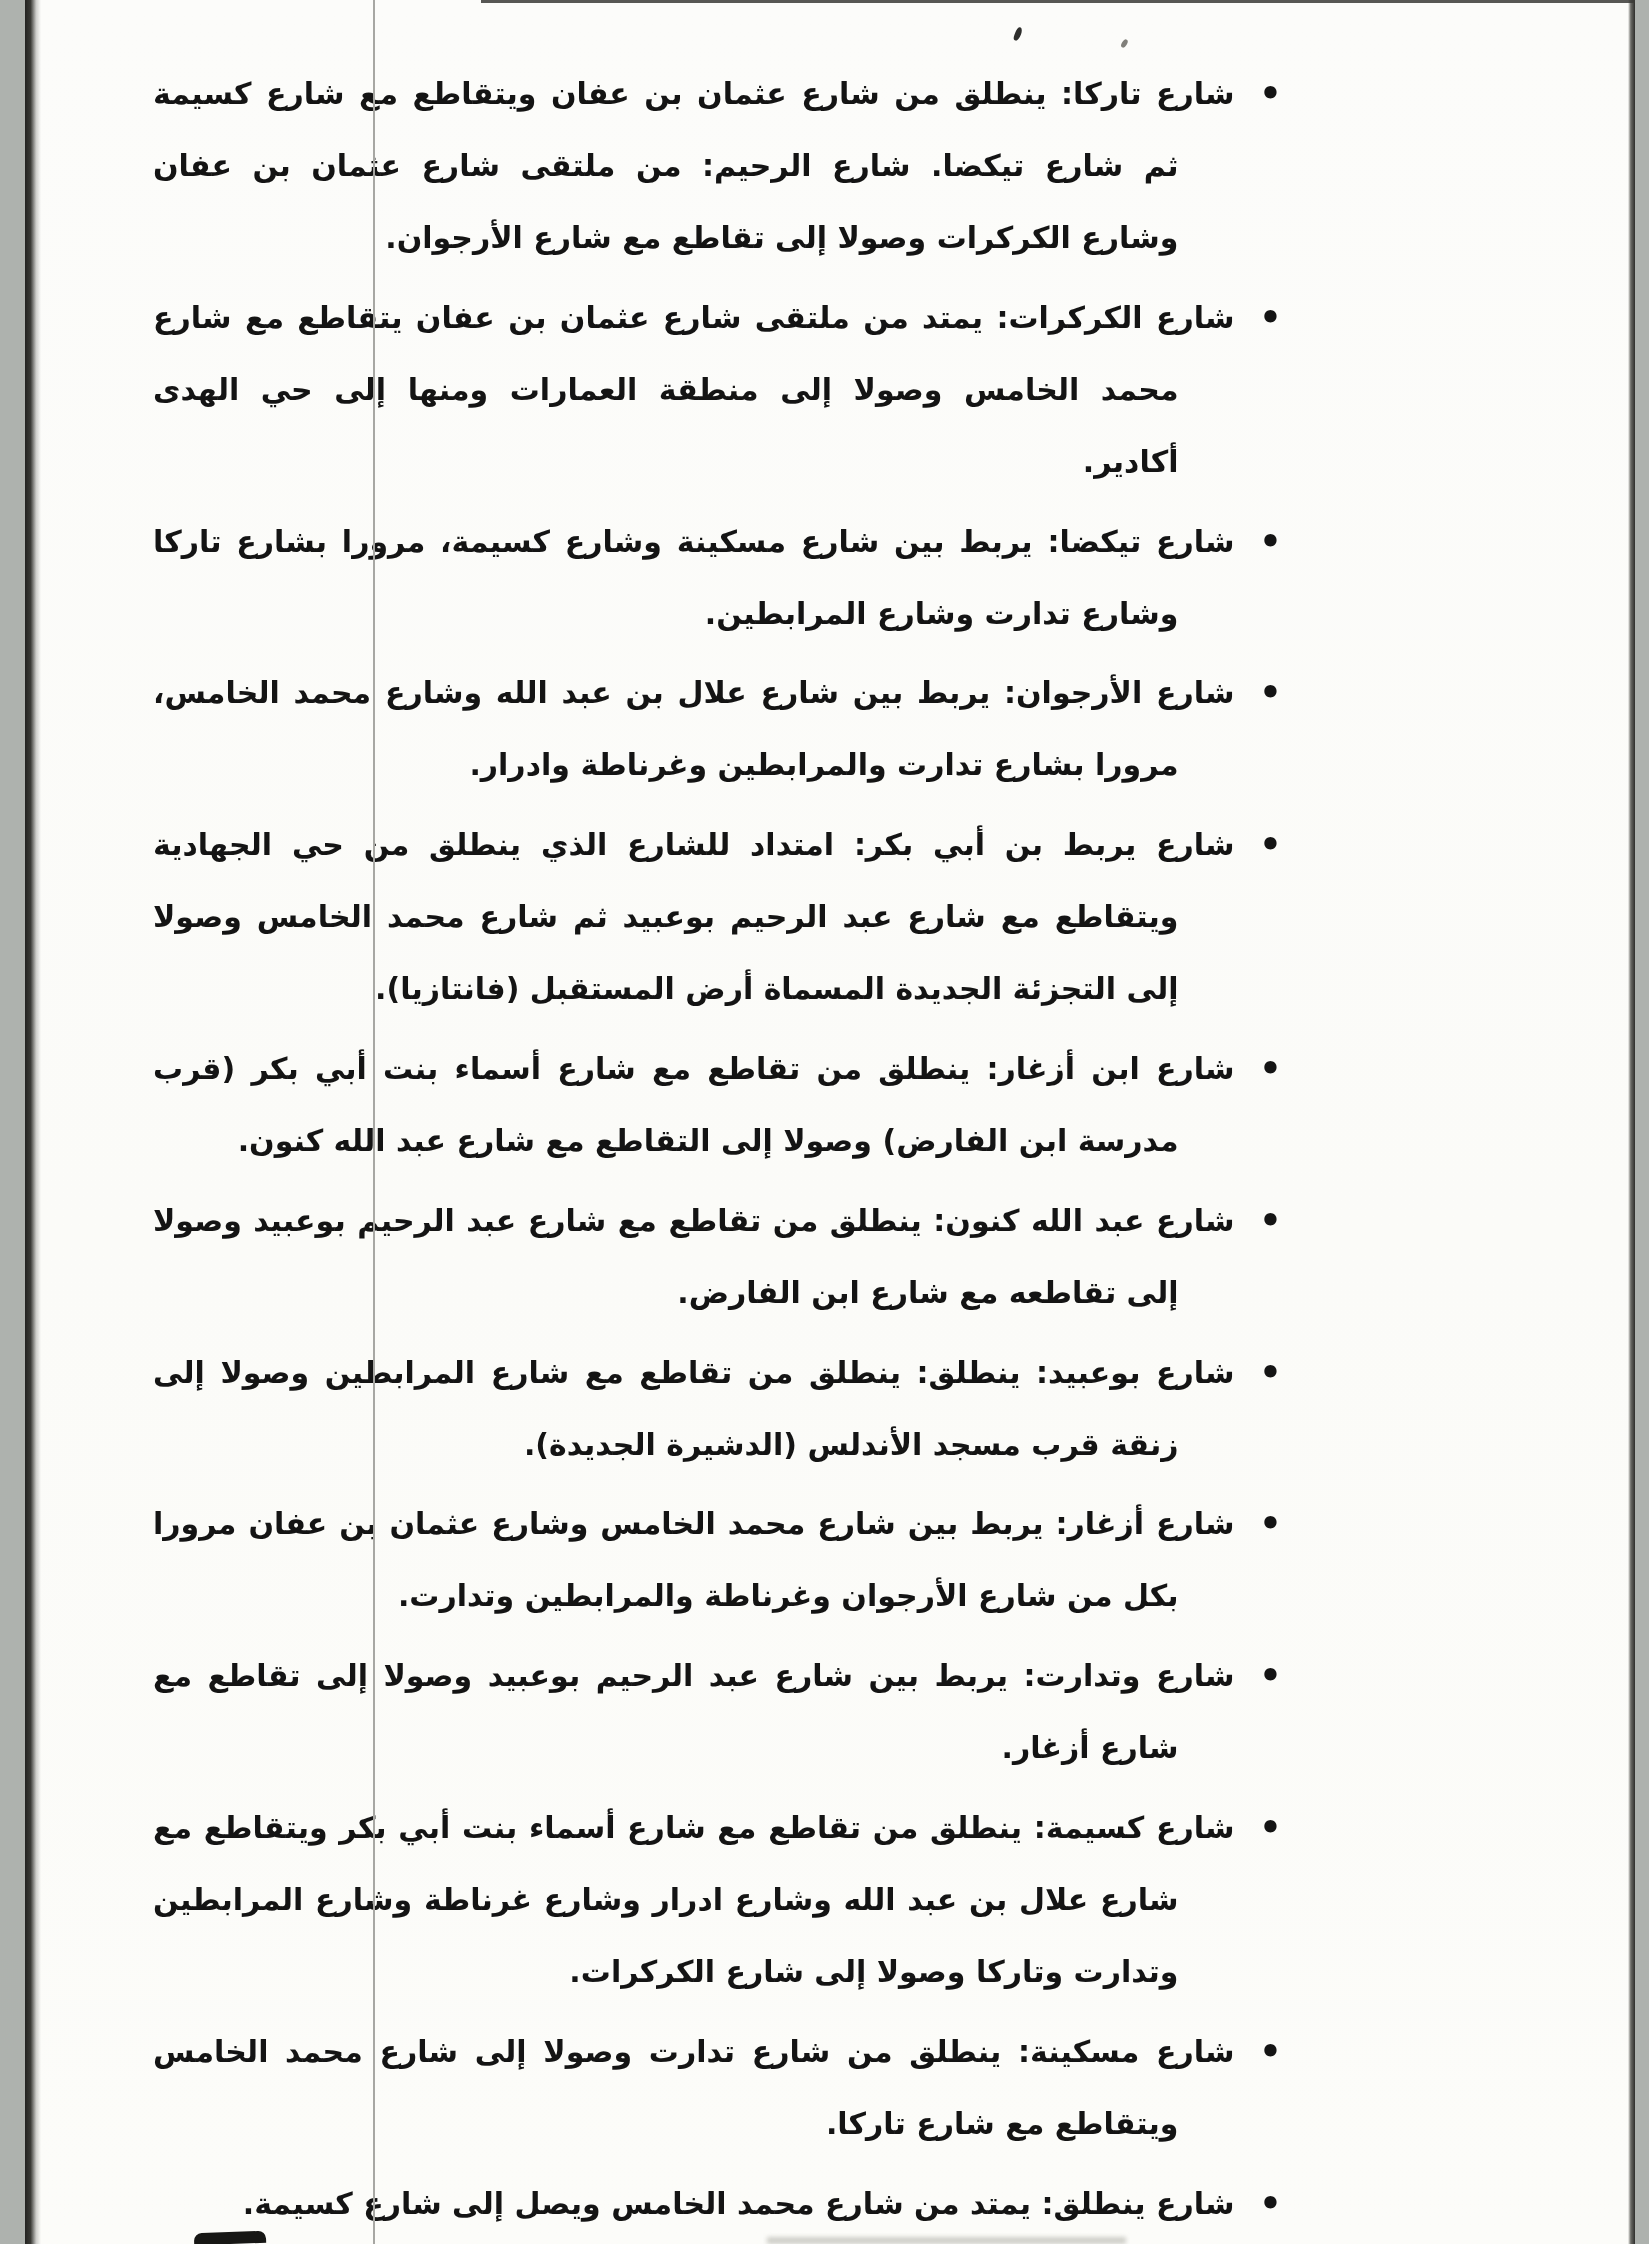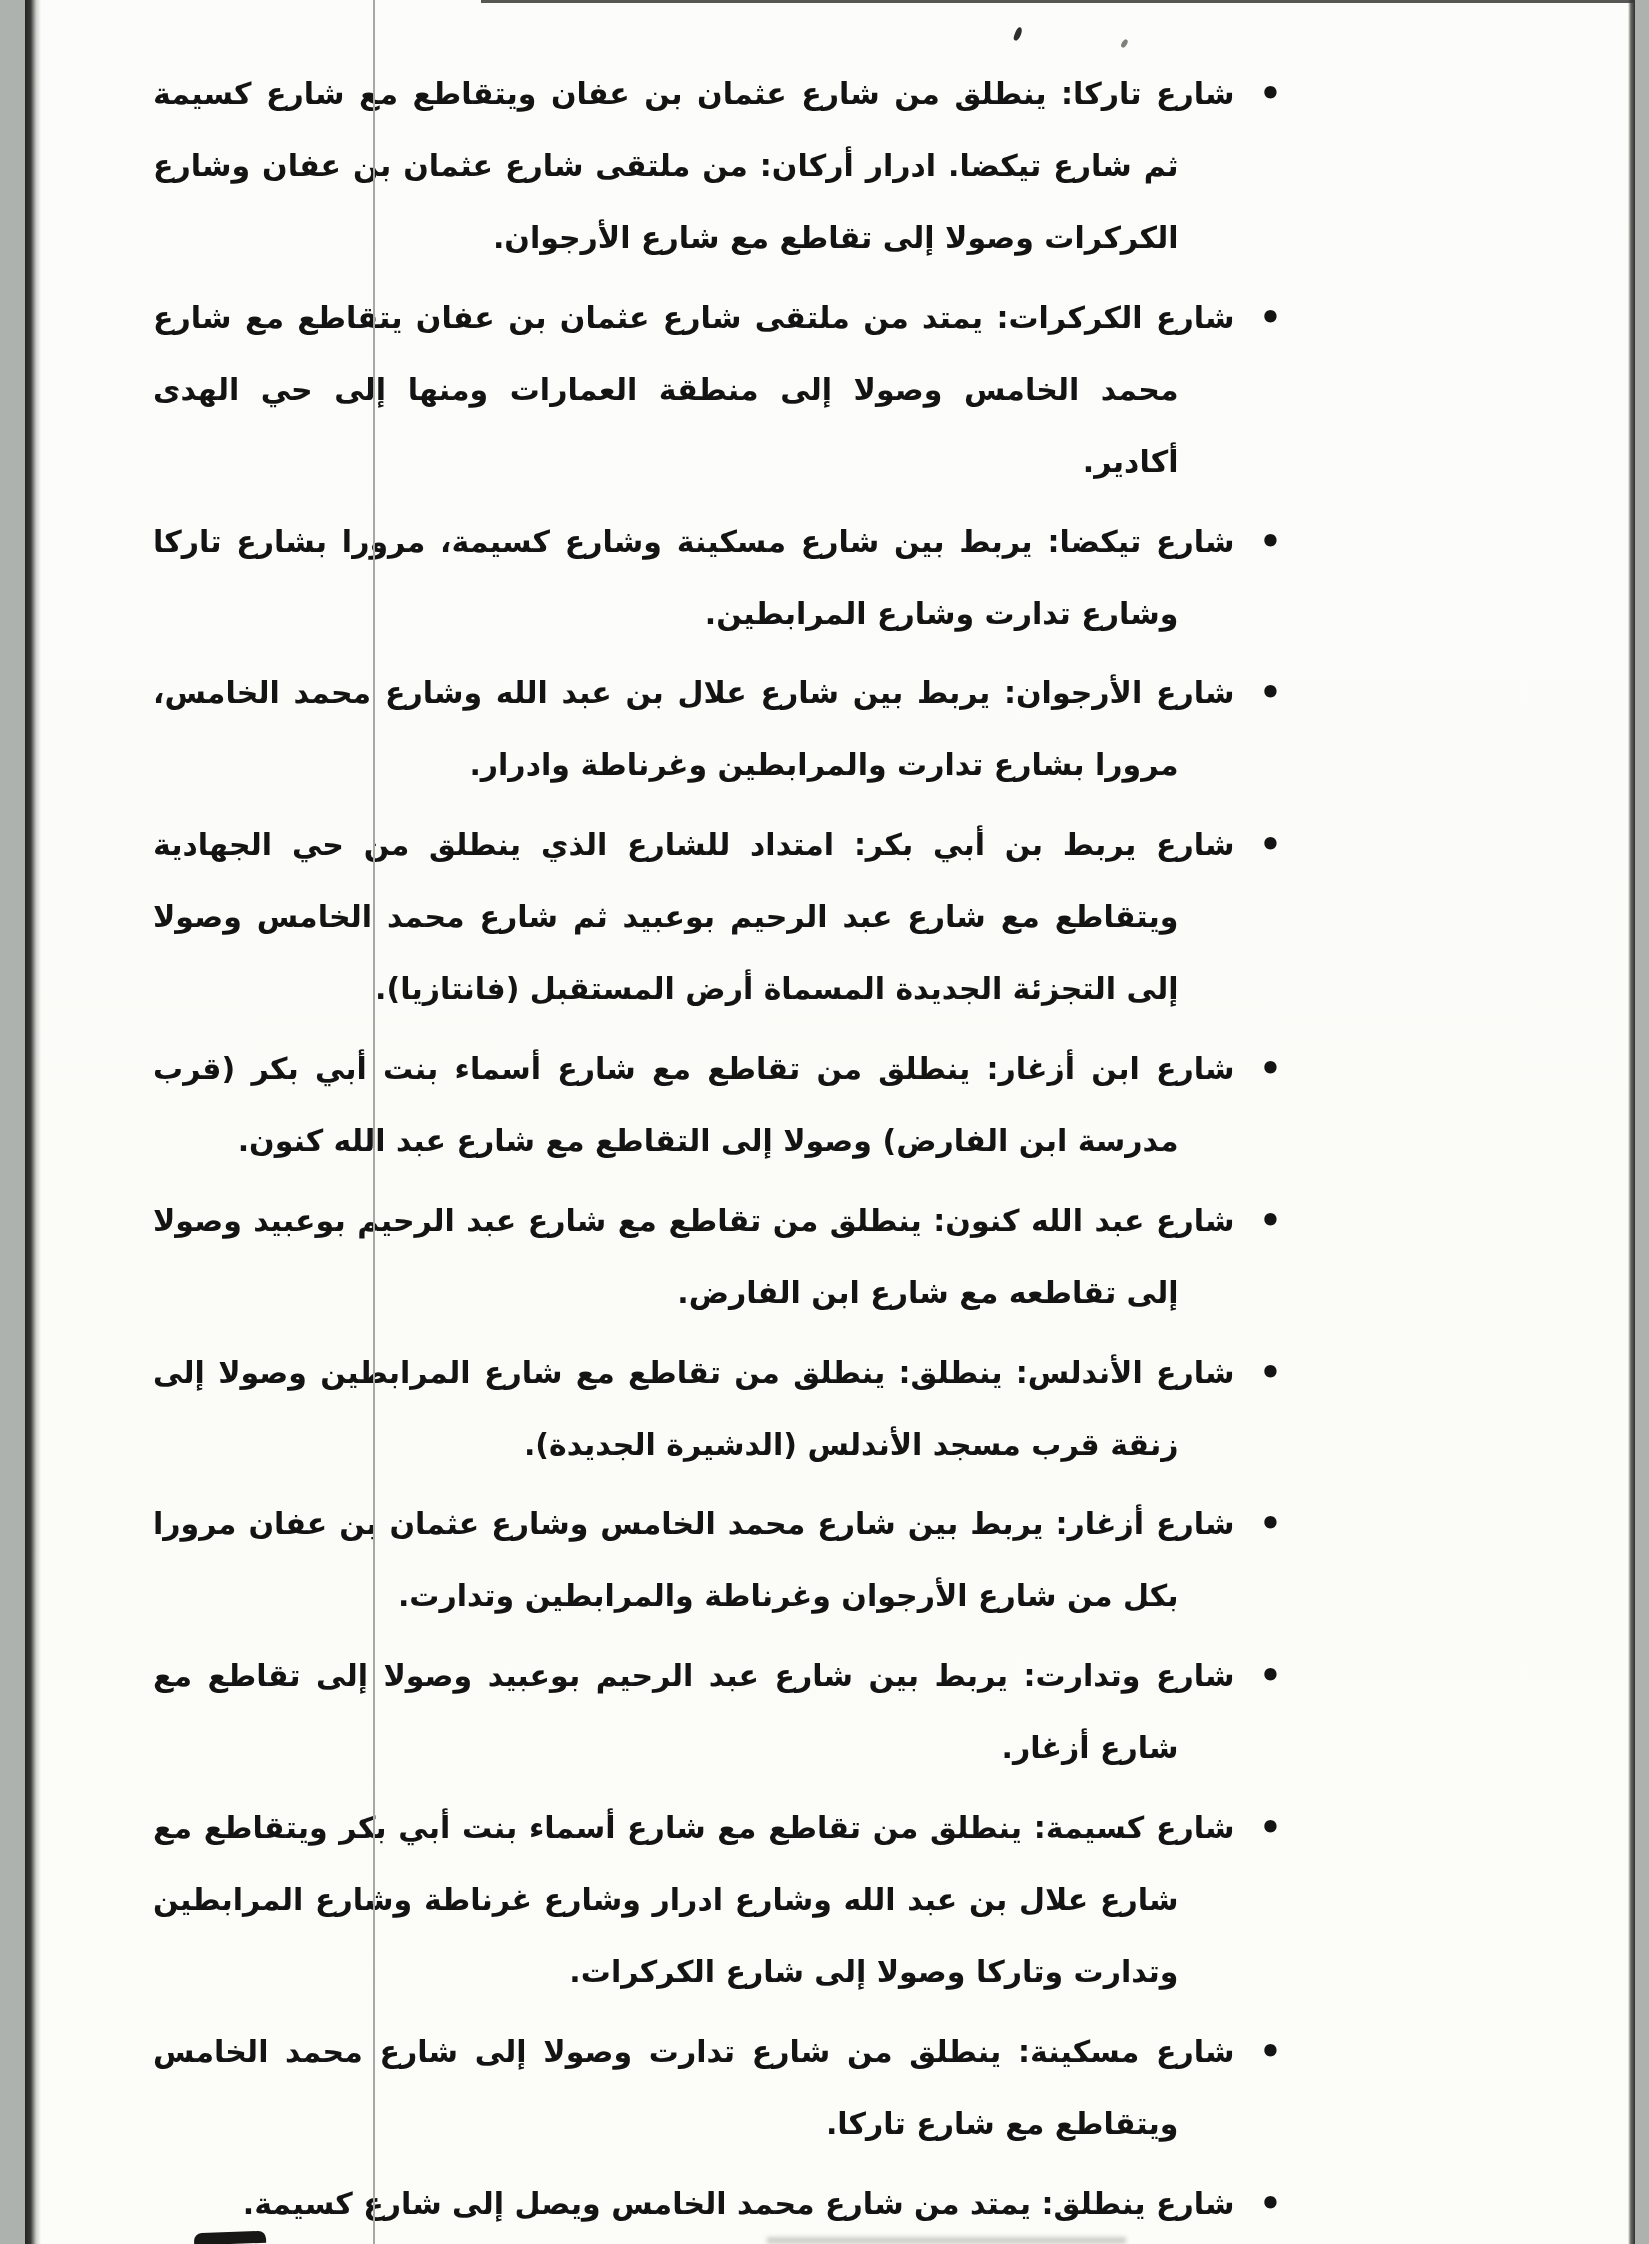--- a/index.html
+++ b/index.html
@@ -79,28 +79,28 @@
 </style>
 </head>
 <body>
 
 <div id="screenshot">
   <div class="page">
     <div class="page-left-edge"></div>
     <div class="page-right-edge"></div>
     <div class="page-top-edge"></div>
     <div class="content">
-        <div class="item"><span class="bullet">•</span><span class="street-name">شارع تاركا:</span><span class="street-desc"> ينطلق  من شارع عثمان بن عفان ويتقاطع مع شارع كسيمة ثم شارع تيكضا. </span><span class="street-name">ادرار أركان:</span><span class="street-desc"> من ملتقى شارع عثمان بن عفان وشارع الكركرات وصولا إلى تقاطع مع شارع الأرجوان.</span></div>
+        <div class="item"><span class="bullet">•</span><span class="street-name">شارع تاركا:</span><span class="street-desc"> ينطلق  من شارع عثمان بن عفان ويتقاطع مع شارع كسيمة ثم شارع تيكضا. </span><span class="street-name">شارع الرحيم:</span><span class="street-desc"> من ملتقى شارع عثمان بن عفان وشارع الكركرات وصولا إلى تقاطع مع شارع الأرجوان.</span></div>
         <div class="item"><span class="bullet">•</span><span class="street-name">شارع الكركرات:</span><span class="street-desc"> يمتد من ملتقى شارع عثمان بن عفان يتقاطع مع شارع محمد الخامس وصولا إلى منطقة العمارات ومنها إلى حي الهدى أكادير.</span></div>
         <div class="item"><span class="bullet">•</span><span class="street-name">شارع تيكضا:</span><span class="street-desc"> يربط بين شارع مسكينة وشارع كسيمة، مرورا بشارع تاركا وشارع تدارت وشارع المرابطين.</span></div>
         <div class="item"><span class="bullet">•</span><span class="street-name">شارع الأرجوان:</span><span class="street-desc"> يربط بين شارع علال بن عبد الله وشارع محمد الخامس، مرورا بشارع تدارت والمرابطين وغرناطة وادرار.</span></div>
         <div class="item"><span class="bullet">•</span><span class="street-name">شارع يربط بن أبي بكر:</span><span class="street-desc"> امتداد للشارع الذي ينطلق من حي الجهادية ويتقاطع مع شارع عبد الرحيم بوعبيد ثم شارع محمد الخامس وصولا إلى التجزئة الجديدة المسماة أرض المستقبل (فانتازيا).</span></div>
         <div class="item"><span class="bullet">•</span><span class="street-name">شارع ابن أزغار:</span><span class="street-desc"> ينطلق من تقاطع مع شارع أسماء بنت أبي بكر (قرب مدرسة ابن الفارض) وصولا إلى التقاطع مع شارع عبد الله كنون.</span></div>
         <div class="item"><span class="bullet">•</span><span class="street-name">شارع عبد الله كنون:</span><span class="street-desc"> ينطلق من تقاطع مع شارع عبد الرحيم بوعبيد وصولا إلى تقاطعه مع شارع ابن الفارض.</span></div>
-        <div class="item"><span class="bullet">•</span><span class="street-name">شارع الأندلس:</span><span class="street-desc"> ينطلق: ينطلق من تقاطع مع شارع المرابطين وصولا إلى زنقة قرب مسجد الأندلس (الدشيرة الجديدة).</span></div>
+        <div class="item"><span class="bullet">•</span><span class="street-name">شارع بوعبيد:</span><span class="street-desc"> ينطلق: ينطلق من تقاطع مع شارع المرابطين وصولا إلى زنقة قرب مسجد الأندلس (الدشيرة الجديدة).</span></div>
         <div class="item"><span class="bullet">•</span><span class="street-name">شارع أزغار:</span><span class="street-desc"> يربط بين شارع محمد الخامس وشارع عثمان بن عفان مرورا بكل من شارع الأرجوان وغرناطة والمرابطين وتدارت.</span></div>
         <div class="item"><span class="bullet">•</span><span class="street-name">شارع وتدارت:</span><span class="street-desc"> يربط بين شارع عبد الرحيم بوعبيد وصولا إلى تقاطع مع شارع أزغار.</span></div>
         <div class="item"><span class="bullet">•</span><span class="street-name">شارع كسيمة:</span><span class="street-desc"> ينطلق من تقاطع مع شارع أسماء بنت أبي بكر ويتقاطع مع شارع علال بن  عبد الله وشارع ادرار وشارع غرناطة وشارع المرابطين وتدارت وتاركا وصولا إلى شارع الكركرات.</span></div>
         <div class="item"><span class="bullet">•</span><span class="street-name">شارع مسكينة:</span><span class="street-desc"> ينطلق من شارع تدارت وصولا إلى شارع محمد الخامس ويتقاطع مع شارع تاركا.</span></div>
         <div class="item"><span class="bullet">•</span><span class="street-name">شارع ينطلق:</span><span class="street-desc"> يمتد من شارع محمد الخامس ويصل إلى شارع كسيمة.</span></div>
         <div class="item">
           <span class="bullet">•</span>
         </div>
       </div>
   </div>

